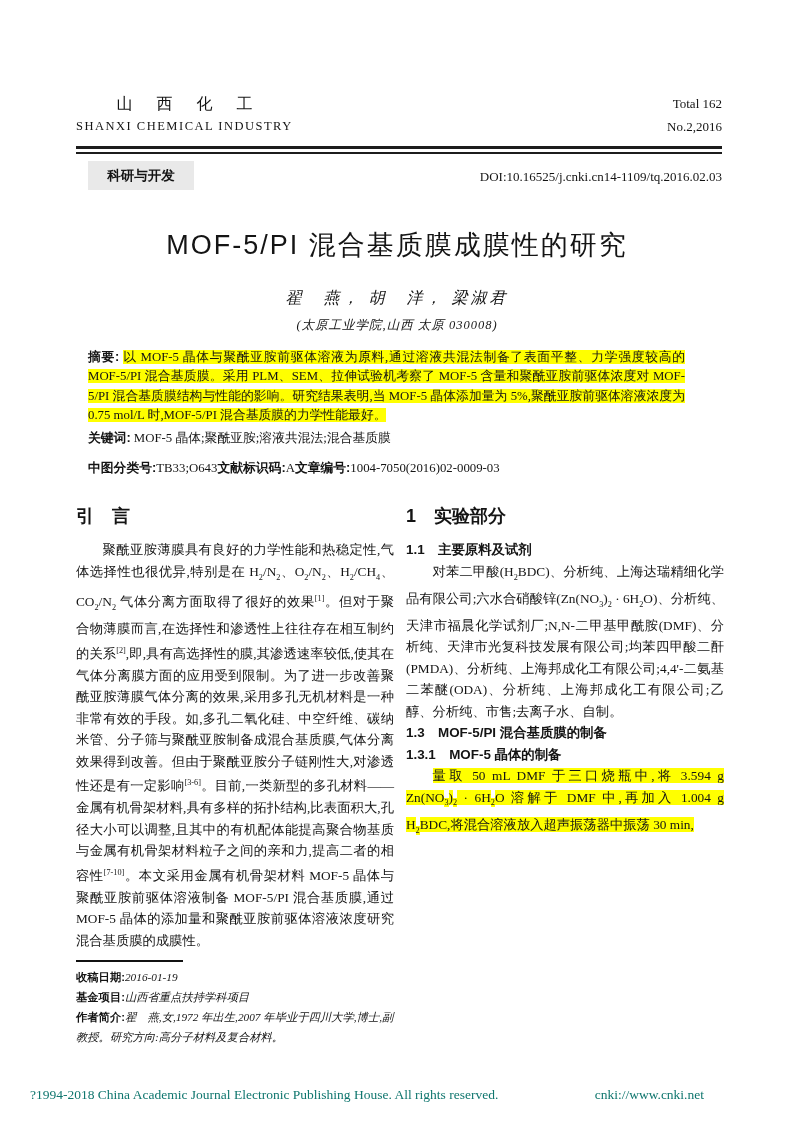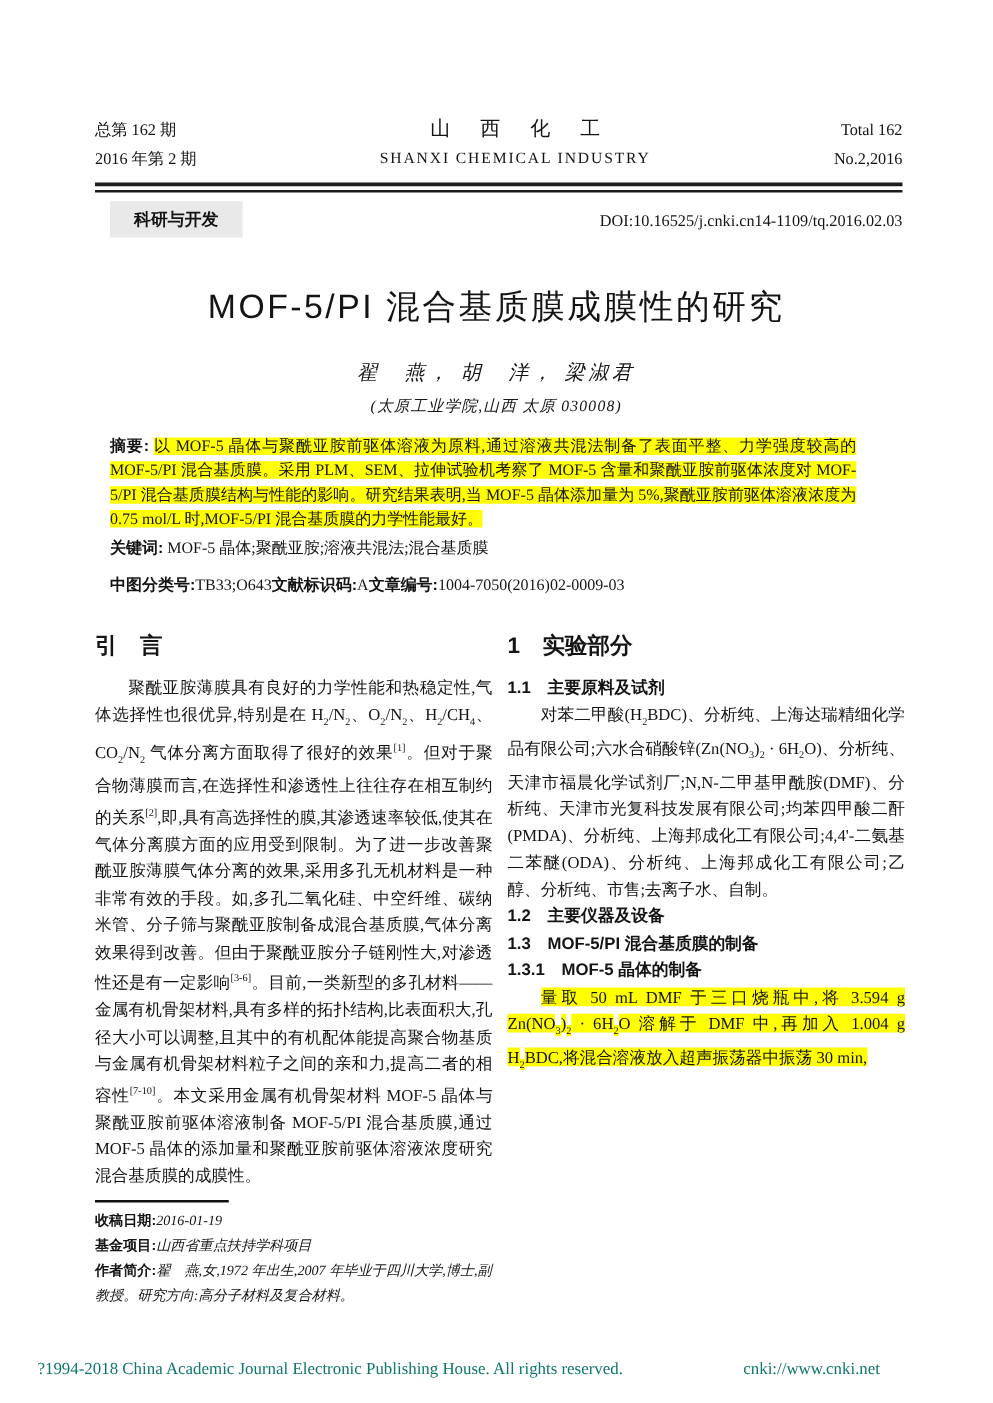--- a/index.html
+++ b/index.html
@@ -88,24 +88,20 @@
   .page-footer{
     position:absolute; left:30px; top:1087px; width:674px;
     display:flex; justify-content:space-between;
     color:#0f766e; font-size:13.5px;
   }
 </style>
 </head>
 <body>
 
 <div class="page-header">
-  <div>
-    <div>总第 162 期</div>
-    <div>2016 年第 2 期</div>
-  </div>
   <div class="hdr-center">
     <div class="journal-cn">山 西 化 工</div>
     <div class="journal-en">SHANXI CHEMICAL INDUSTRY</div>
   </div>
   <div class="hdr-right">
     <div>Total 162</div>
     <div>No.2,2016</div>
   </div>
 </div>
 
@@ -142,21 +138,20 @@
     <div><span class="fn-label">收稿日期:</span><span class="fn-value">2016-01-19</span></div>
     <div><span class="fn-label">基金项目:</span><span class="fn-value">山西省重点扶持学科项目</span></div>
     <div><span class="fn-label">作者简介:</span><span class="fn-value">翟　燕,女,1972 年出生,2007 年毕业于四川大学,博士,副教授。研究方向:高分子材料及复合材料。</span></div>
   </div>
 </div>
 
 <div class="col col-right">
   <div class="sec-heading-big sans">1　实验部分</div>
   <div class="sec-heading sans">1.1　主要原料及试剂</div>
   <div class="body-para"><span>对苯二甲酸(H</span><sub>2</sub><span>BDC)、分析纯、上海达瑞精细化学品有限公司;六水合硝酸锌(Zn(NO</span><sub>3</sub><span>)</span><sub>2</sub><span> · 6H</span><sub>2</sub><span>O)、分析纯、天津市福晨化学试剂厂;N,N-二甲基甲酰胺(DMF)、分析纯、天津市光复科技发展有限公司;均苯四甲酸二酐(PMDA)、分析纯、上海邦成化工有限公司;4,4'-二氨基二苯醚(ODA)、分析纯、上海邦成化工有限公司;乙醇、分析纯、市售;去离子水、自制。</span></div>
-  <div class="sec-heading sans">1.2　主要仪器及设备</div>
   <div class="sec-heading sans">1.3　MOF-5/PI 混合基质膜的制备</div>
   <div class="sec-heading sans">1.3.1　MOF-5 晶体的制备</div>
   <div class="body-para"><span class="hl">量取 50 mL DMF 于三口烧瓶中,将 3.594 g Zn(NO</span><sub class="hl">3</sub><span class="hl">)</span><sub class="hl">2</sub><span class="hl"> · 6H</span><sub class="hl">2</sub><span class="hl">O 溶解于 DMF 中,再加入 1.004 g H</span><sub class="hl">2</sub><span class="hl">BDC,将混合溶液放入超声振荡器中振荡 30 min,</span></div>
 </div>
 
 <div class="page-footer">
   <span>?1994-2018 China Academic Journal Electronic Publishing House.  All rights reserved.</span>
   <span>cnki://www.cnki.net</span>
 </div>
 

